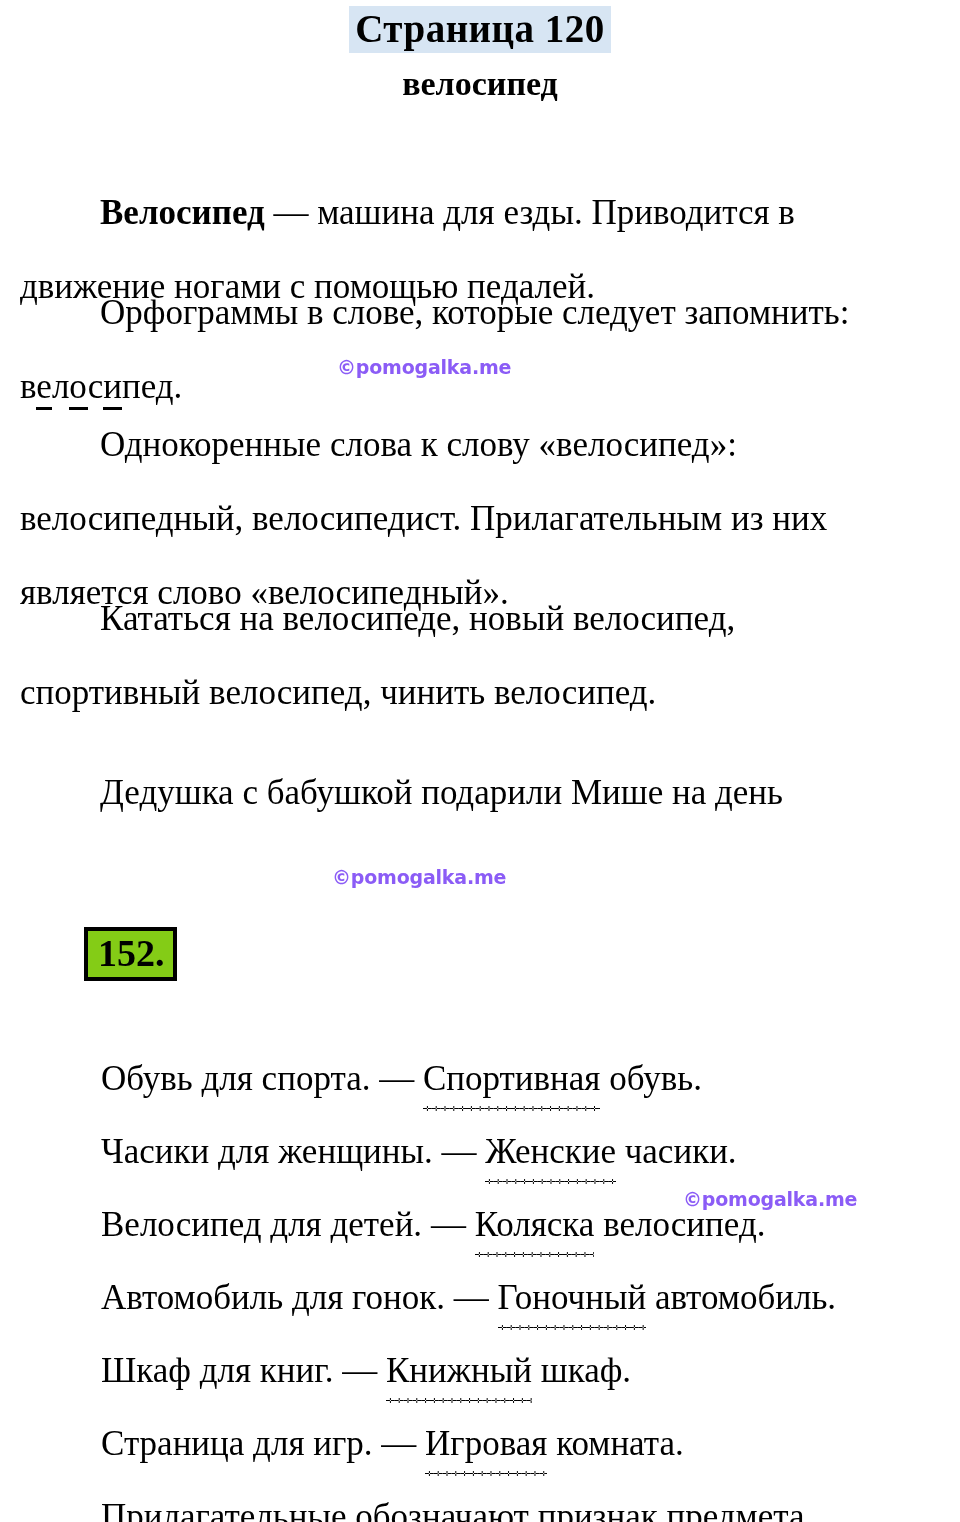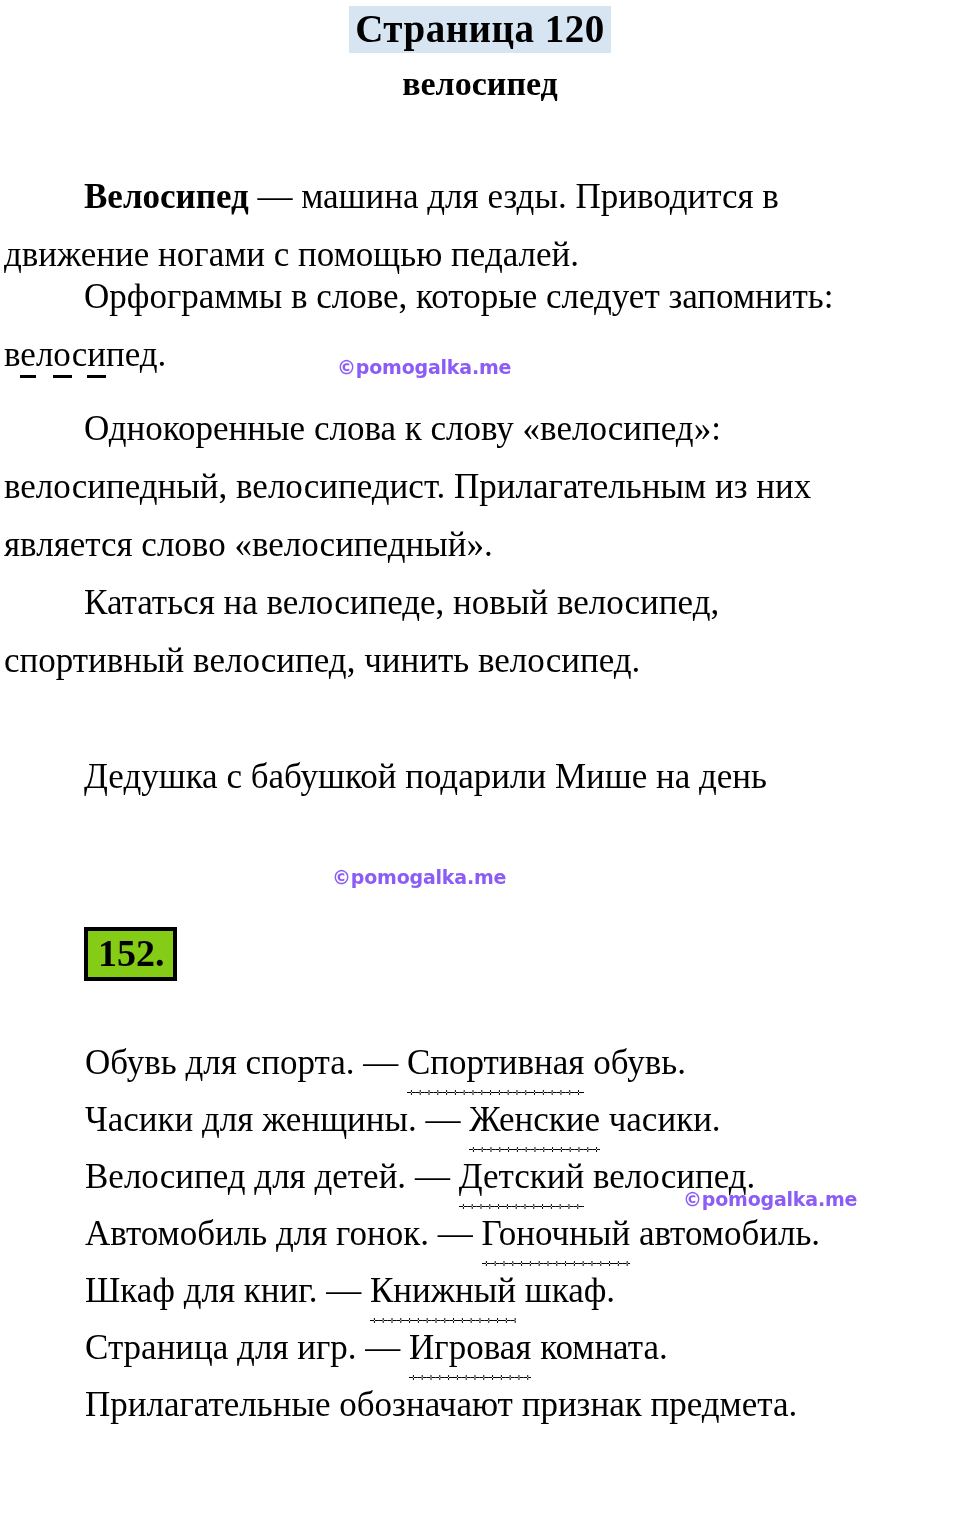--- a/index.html
+++ b/index.html
@@ -52,21 +52,21 @@
 
   
   .prose {
     position: absolute;
     left: 4px;
     width: 952px;
     font-size: 35px;
     line-height: 58px;
   }
   .prose p {
-    margin: 0;
+    margin: 16px;
     text-indent: 80px;
     white-space: nowrap;
   }
   .prose p.noindent { text-indent: 0; }
 
   b.strong { font-weight: bold; }
 
   .u-letter {
     border-bottom: 3px solid #000;
     padding-bottom: 1px;
@@ -103,21 +103,21 @@
   .answers {
     position: absolute;
     left: 85px;
     top: 1035px;
     width: 870px;
     font-size: 35px;
     line-height: 55px;
   }
   .answers .row {
     white-space: nowrap;
-    margin: 0;
+    margin: 16px;
   }
   .dash { letter-spacing: 0; }
 
   
   .wavy {
     display: inline-block;
     position: relative;
     padding-bottom: 2px;
   }
   .wavy::after {
@@ -185,21 +185,21 @@
     </div>
     <div class="row">
       <span>Часики для женщины.</span>
       <span class="dash">—</span>
       <span class="wavy">Женские</span>
       <span>часики.</span>
     </div>
     <div class="row">
       <span>Велосипед для детей.</span>
       <span class="dash">—</span>
-      <span class="wavy">Детский</span>
+      <span class="wavy">Коляска</span>
       <span>велосипед.</span>
     </div>
     <div class="row">
       <span>Автомобиль для гонок.</span>
       <span class="dash">—</span>
       <span class="wavy">Гоночный</span>
       <span>автомобиль.</span>
     </div>
     <div class="row">
       <span>Шкаф для книг.</span>

